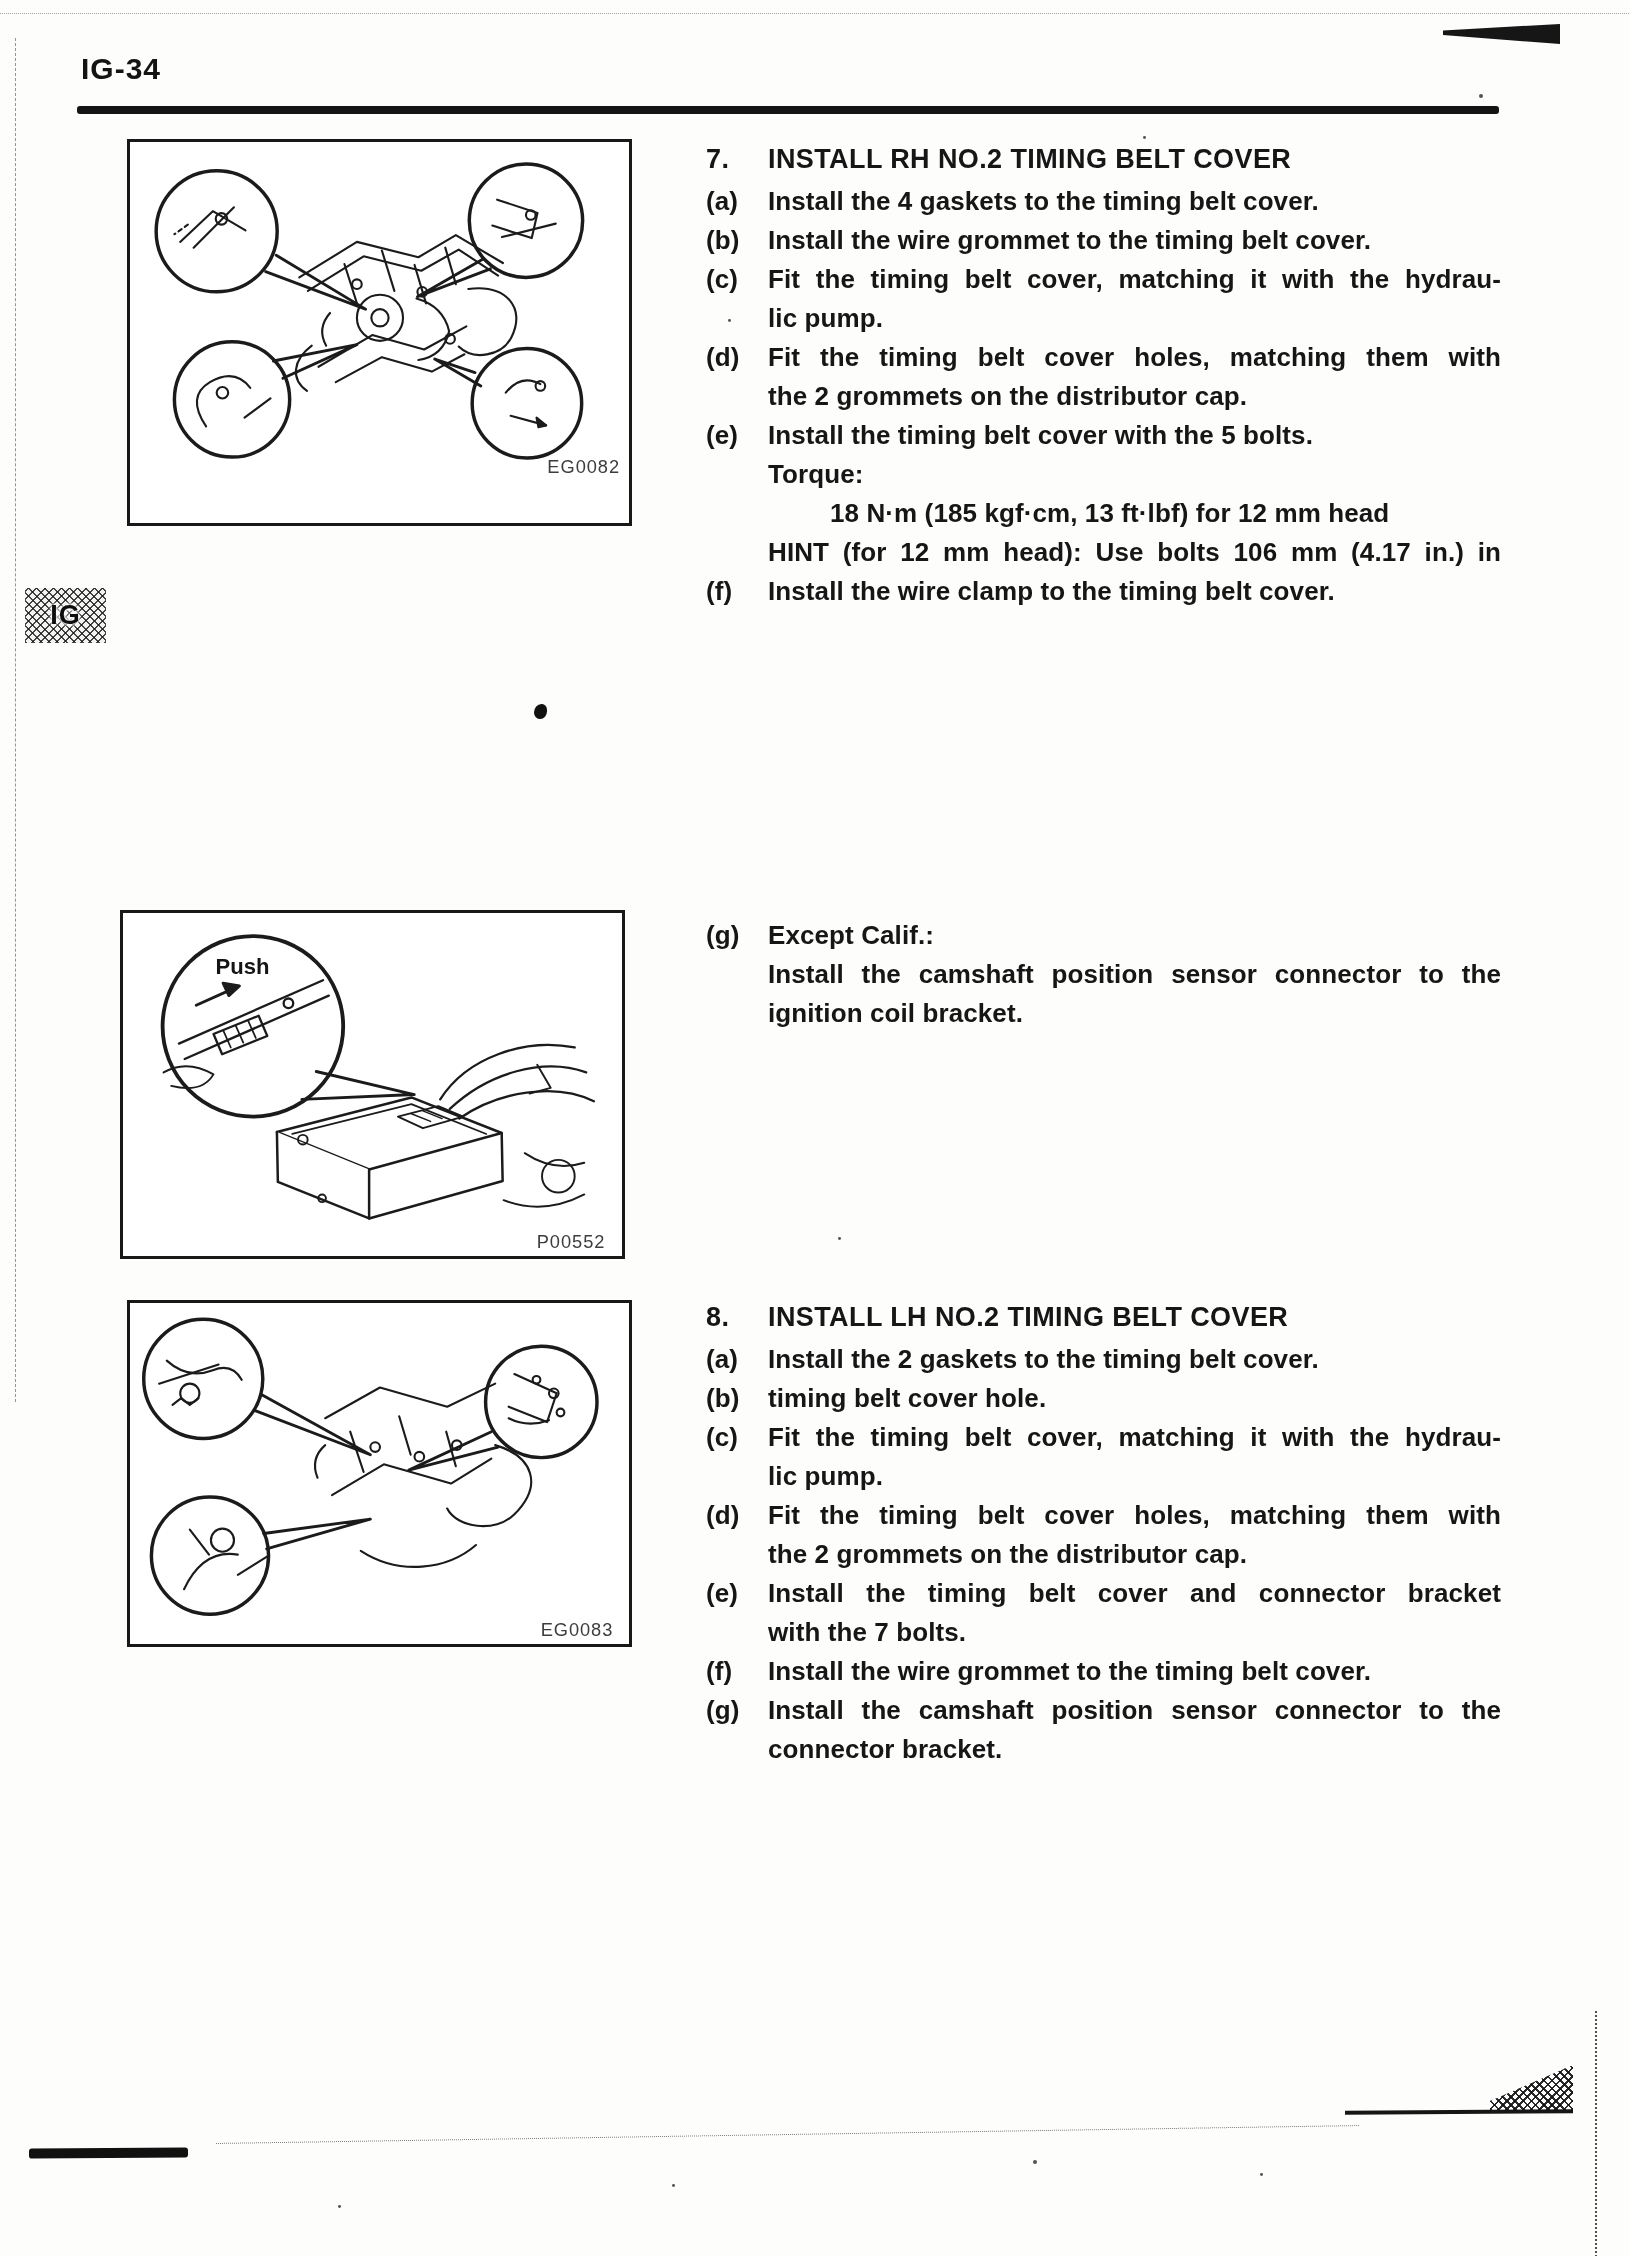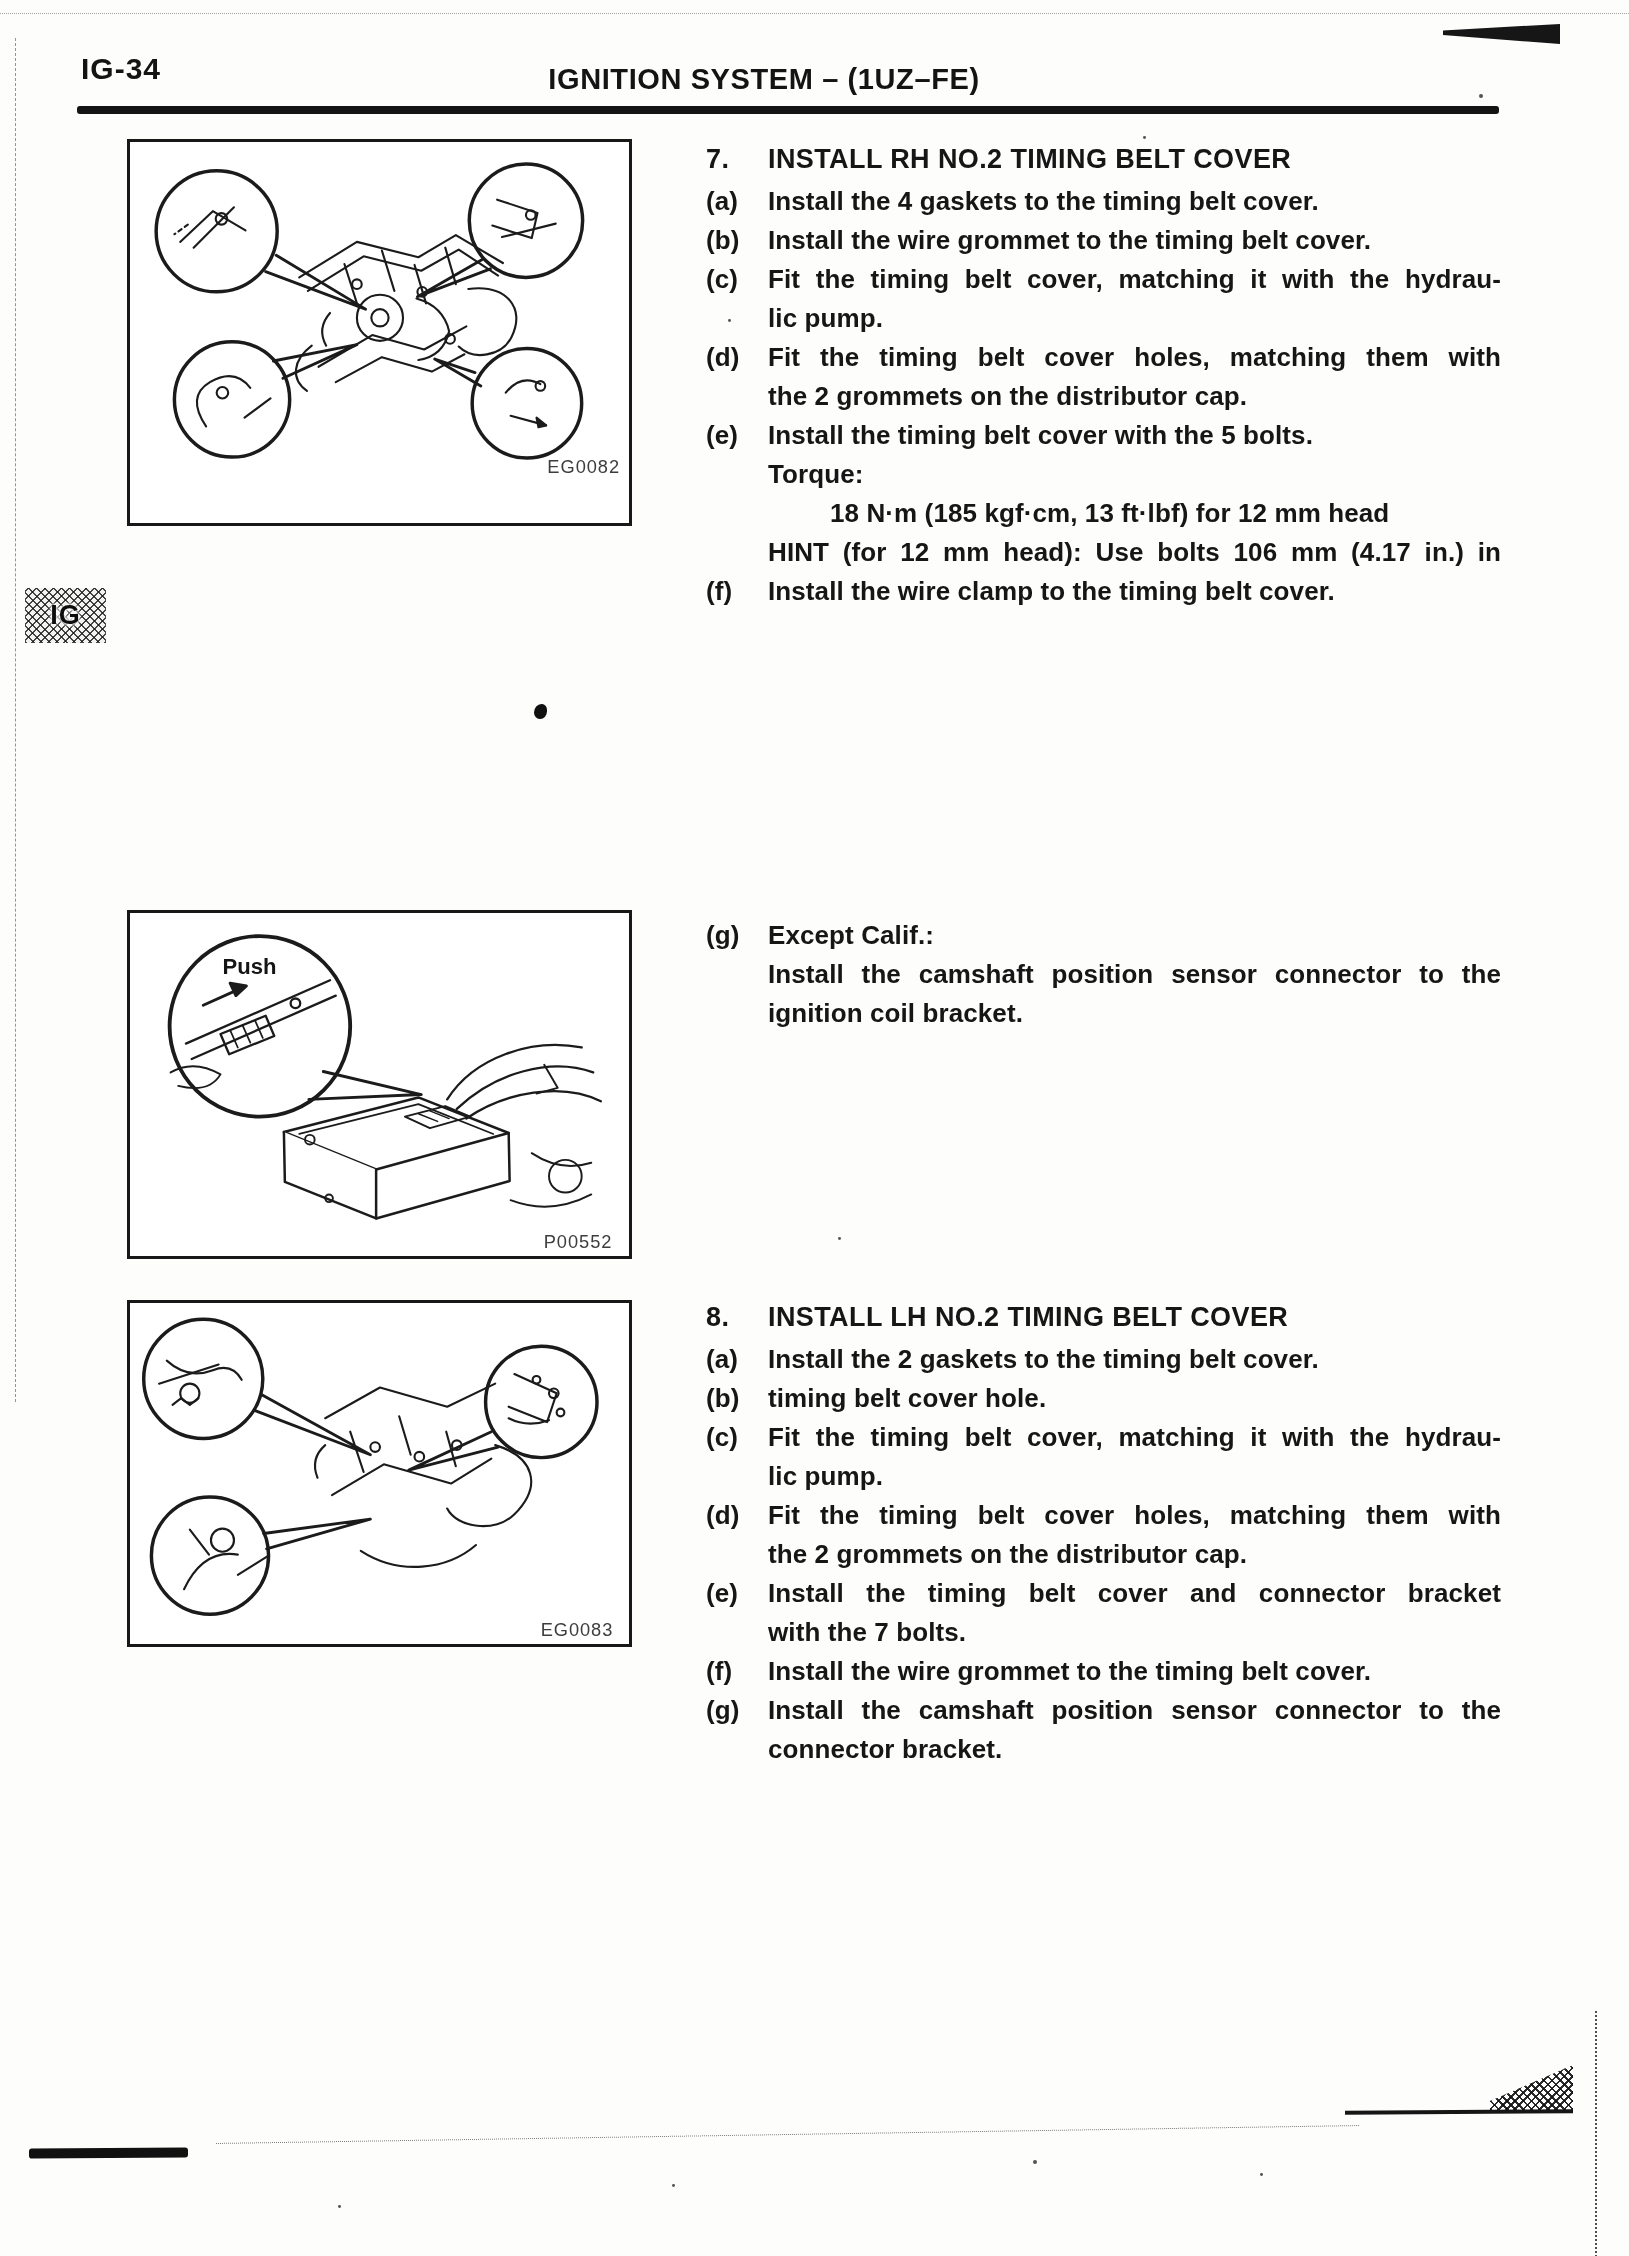--- a/index.html
+++ b/index.html
@@ -78,21 +78,20 @@
   <div class="sp" style="left:728px;top:319px;width:2.9px;height:2.9px;"></div>
   <div class="sp" style="left:1143px;top:136px;width:2.9px;height:2.9px;"></div>
   <div class="sp" style="left:1479px;top:94px;width:3.8px;height:3.8px;"></div>
   <div class="sp" style="left:838px;top:1237px;width:2.9px;height:2.9px;"></div>
   <div class="sp" style="left:672px;top:2184px;width:2.9px;height:2.9px;"></div>
   <div class="sp" style="left:1033px;top:2160px;width:3.8px;height:3.8px;"></div>
   <div class="sp" style="left:338px;top:2205px;width:2.9px;height:2.9px;"></div>
   <div class="sp" style="left:1260px;top:2173px;width:2.9px;height:2.9px;"></div>
 
   <div class="abs pagenum">IG-34</div>
-  <div class="abs title">IGNITION SYSTEM – (1UZ–FE)</div>
   <div class="abs hrule"></div>
 
   <div class="abs tab">
     <span>IG</span>
   </div>
 
   <div class="abs figbox" style="left:127px;top:139px;height:387px;">
     <svg viewBox="0 0 518 355" width="498" height="341">
       <g fill="none" stroke="#1b1b1b" stroke-linecap="round" stroke-linejoin="round">
         <g stroke-width="3.6">
@@ -138,21 +137,21 @@
           <path d="M391,261 q16,-20 36,-9"></path>
             <path d="M396,285 L433,295"></path>
             <circle cx="427" cy="254" r="5"></circle>
           <path d="M433,295 l-10,-8 l2,10 z" fill="#1b1b1b"></path>
         </g>
       </g>
       <text x="510" y="345" text-anchor="end" font-size="19" fill="#3d3d3d" letter-spacing="1">EG0082</text>
     </svg>
   </div>
 
-  <div class="abs figbox" style="left:127px;top:910px;height:349px;">
+  <div class="abs figbox" style="left:120px;top:910px;height:349px;">
     <svg viewBox="0 0 518 355" width="498" height="341">
       <g fill="none" stroke="#1b1b1b" stroke-linecap="round" stroke-linejoin="round">
         <circle cx="135" cy="118" r="94" stroke-width="4"></circle>
         <g stroke-width="3">
           <path d="M76,96 L114,79"></path>
           <path d="M121,76 l-17,-3 l6,13 z" fill="#1b1b1b"></path>
         </g>
         <g stroke-width="2.4">
           <path d="M58,136 L208,70"></path>
             <path d="M64,152 L214,86"></path>

